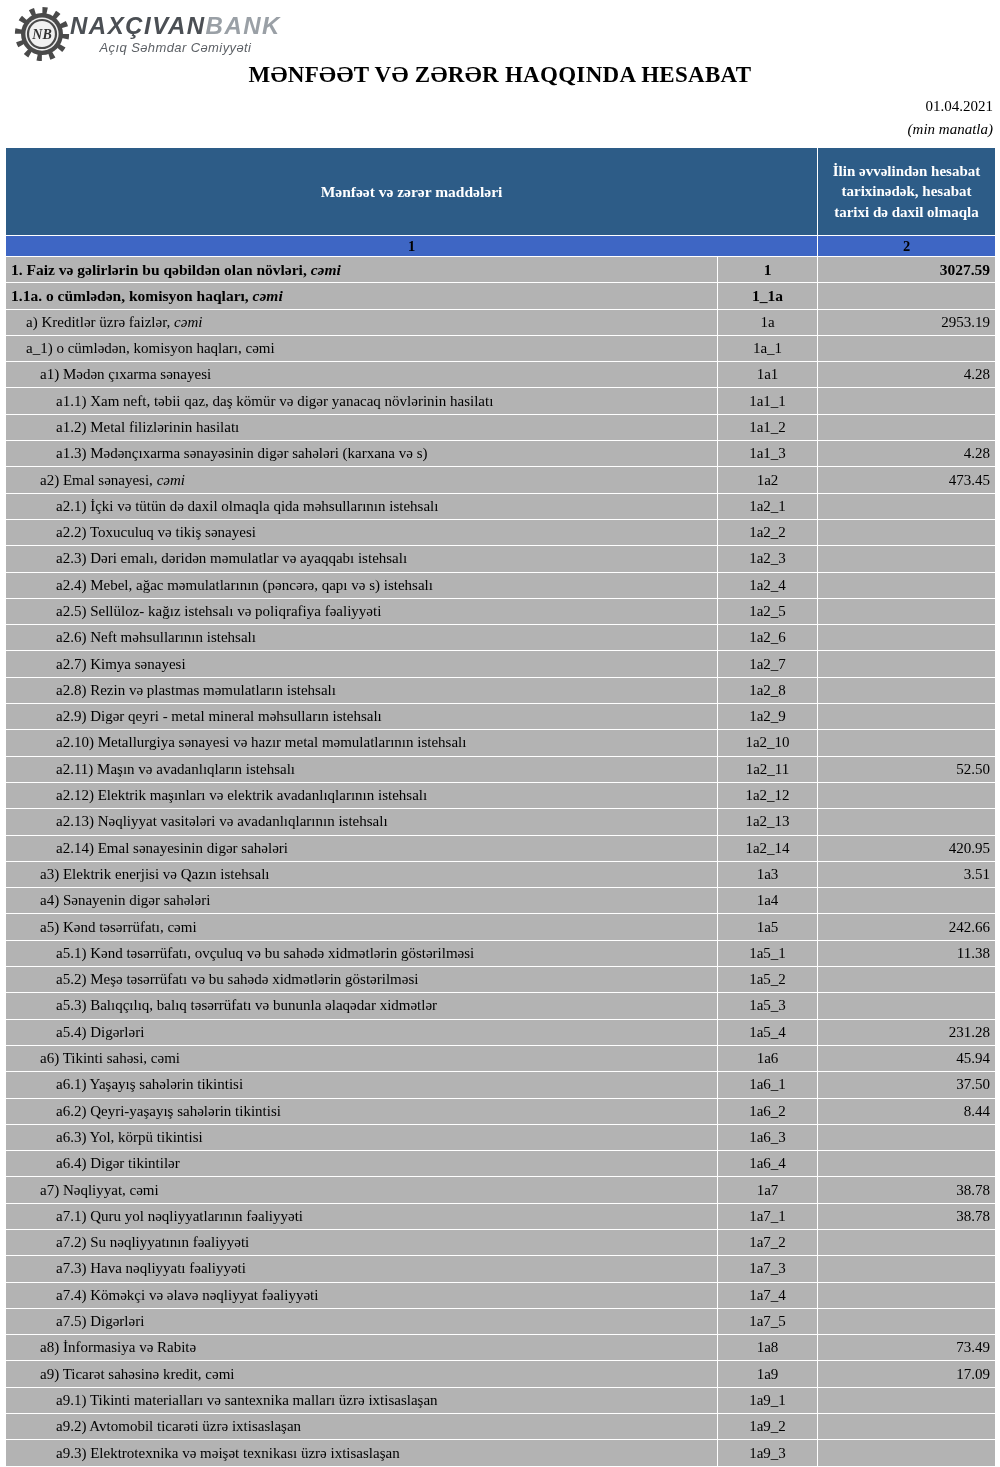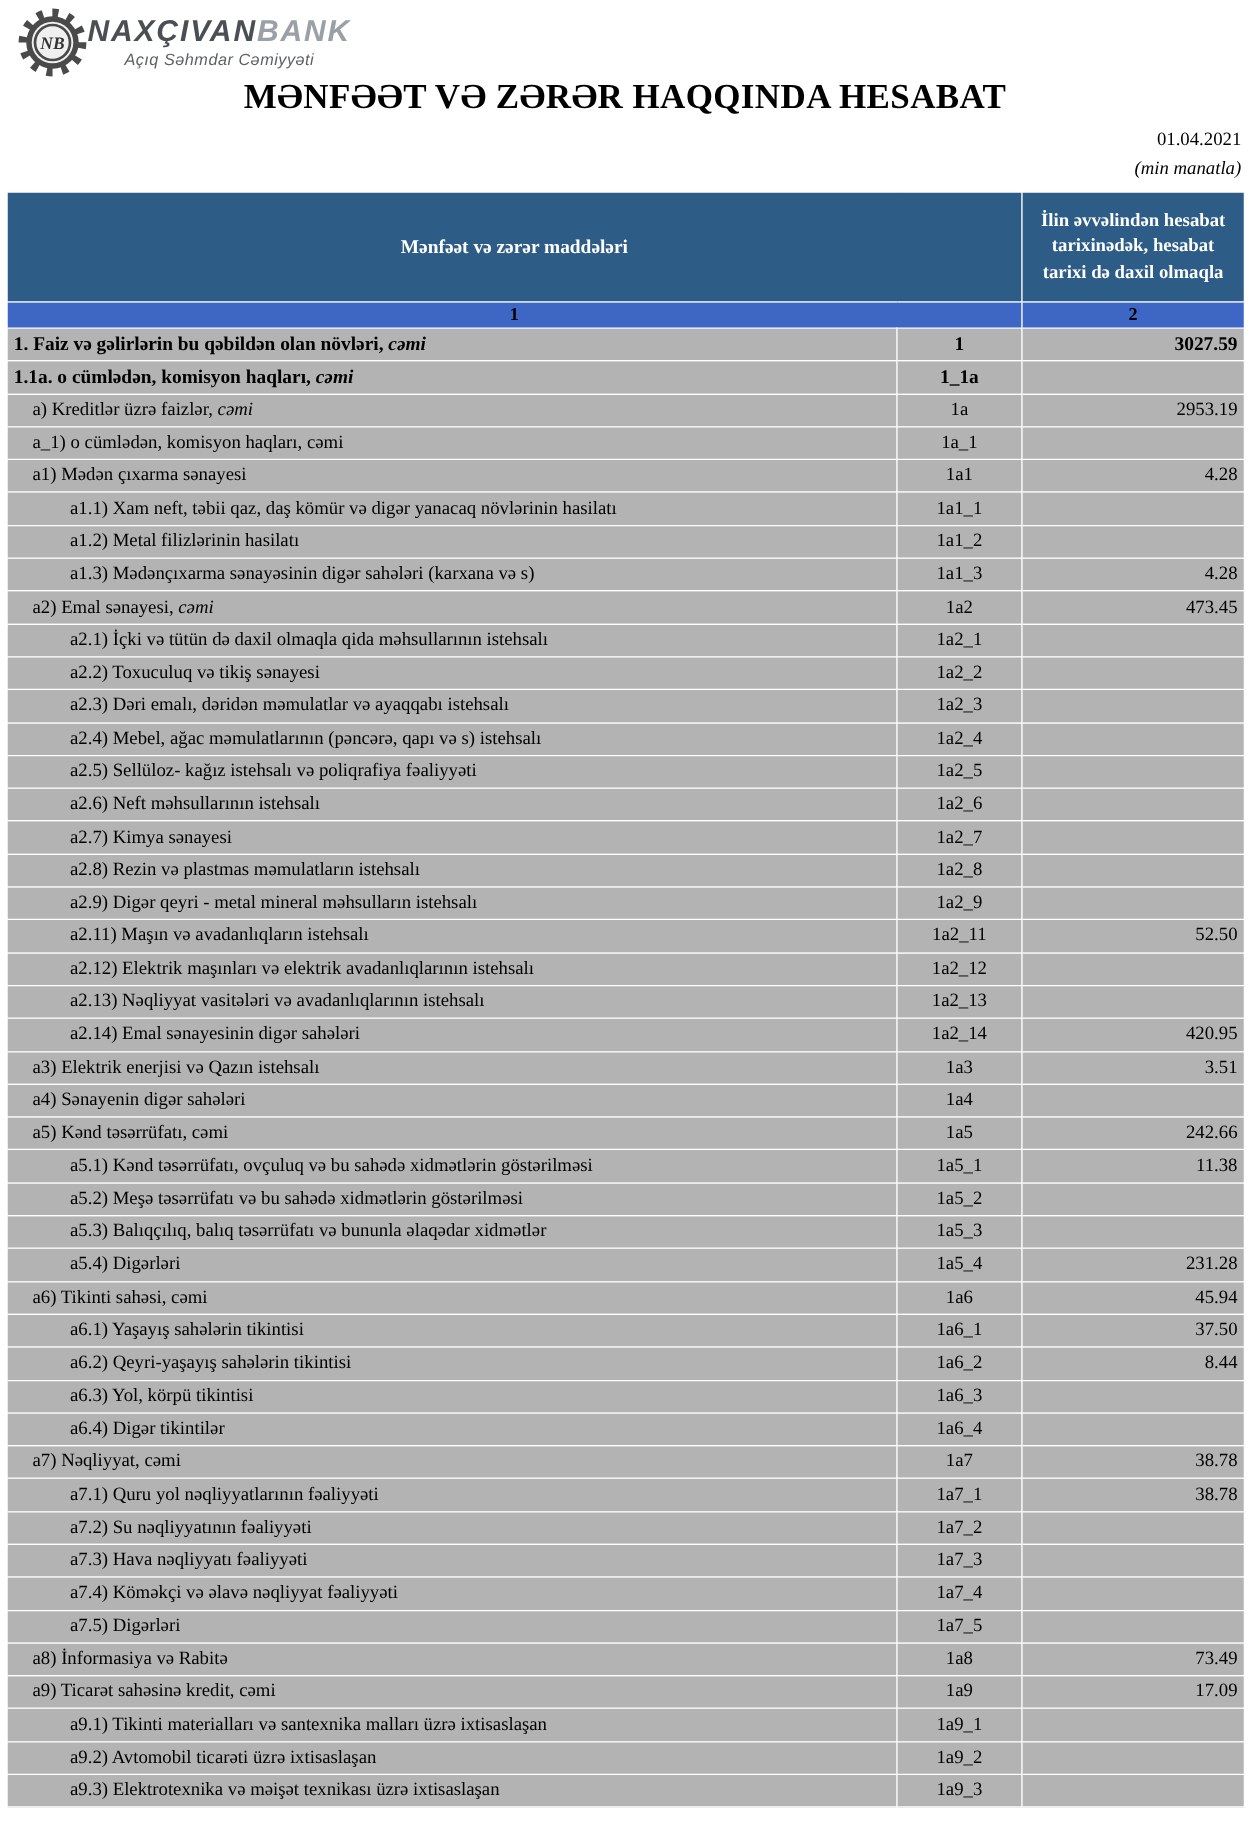--- a/index.html
+++ b/index.html
@@ -15,37 +15,37 @@
 
   
   .brand{position:absolute;top:6px;left:14px;display:flex;align-items:center;}
   .brand-text{display:flex;flex-direction:column;align-items:center;font-style:italic;}
   .brand-name{font-family:"Liberation Sans",sans-serif;font-size:24px;font-weight:bold;letter-spacing:1.5px;line-height:1.05;}
   .brand-name .prim{color:#4b4f54;}
   .brand-name .sec{color:#9aa0a6;}
   .brand-sub{font-family:"Liberation Sans",sans-serif;font-size:13px;color:#5d6166;margin-top:1px;letter-spacing:0.4px;}
 
   
-  .title{text-align:center;font-weight:bold;font-size:28px;padding-top:62px;letter-spacing:0.3px;}
+  .title{text-align:center;font-weight:bold;font-size:23px;padding-top:62px;letter-spacing:0.3px;}
   .date{ text-align:right;font-size:15px;margin-top:10px;padding-right:2px;}
   .unit{ text-align:right;font-size:15px;font-style:italic;margin-top:6px;margin-bottom:9px;padding-right:2px;}
 
   
   table{width:990px;border-collapse:collapse;table-layout:fixed;border:1px solid #262626;}
   col.c1{width:712px;} col.c2{width:100px;} col.c3{width:178px;}
   th,td{border:1px solid #fff;}
   thead th{background:var(--header-bg);color:var(--header-text);font-weight:bold;vertical-align:middle;text-align:center;}
   th.h-items{font-size:15.5px;height:88px;}
   th.h-value{font-size:15px;height:88px;padding:0 6px;line-height:1.35;}
   tr.band th{background:var(--band-bg);color:#000;height:21px;font-size:14.5px;font-weight:bold;}
   tbody td{background:var(--row-bg);height:26.3px;font-size:15px;padding:0 4px;vertical-align:middle;}
   td.c-label{text-align:left;}
   td.c-label.ind0{padding-left:5px;}
   td.c-label.ind1{padding-left:20px;margin-left:24px;}
-  td.c-label.ind2{padding-left:20px;}
+  td.c-label.ind2{padding-left:34px;}
   td.c-label.ind3{padding-left:50px;}
   td.c-code{text-align:center;}
   td.c-value{text-align:right;padding-right:5px;}
   tr.bold td{font-weight:bold;font-size:15.5px;}
   em{font-style:italic;}
 </style>
 </head>
 <body>
 
 <div class="page">
@@ -171,20 +171,25 @@
           <td class="c-label ind3">a2.8) Rezin və plastmas məmulatların istehsalı</td>
           <td class="c-code">1a2_8</td>
           <td class="c-value"></td>
         </tr>
         <tr>
           <td class="c-label ind3">a2.9) Digər qeyri - metal mineral məhsulların istehsalı</td>
           <td class="c-code">1a2_9</td>
           <td class="c-value"></td>
         </tr>
         <tr>
+          <td class="c-label ind3">a2.10) Metallurgiya sənayesi və hazır metal məmulatlarının istehsalı</td>
+          <td class="c-code">1a2_10</td>
+          <td class="c-value"></td>
+        </tr>
+        <tr>
           <td class="c-label ind3">a2.11) Maşın və avadanlıqların istehsalı</td>
           <td class="c-code">1a2_11</td>
           <td class="c-value">52.50</td>
         </tr>
         <tr>
           <td class="c-label ind3">a2.12) Elektrik maşınları və elektrik avadanlıqlarının istehsalı</td>
           <td class="c-code">1a2_12</td>
           <td class="c-value"></td>
         </tr>
         <tr>

